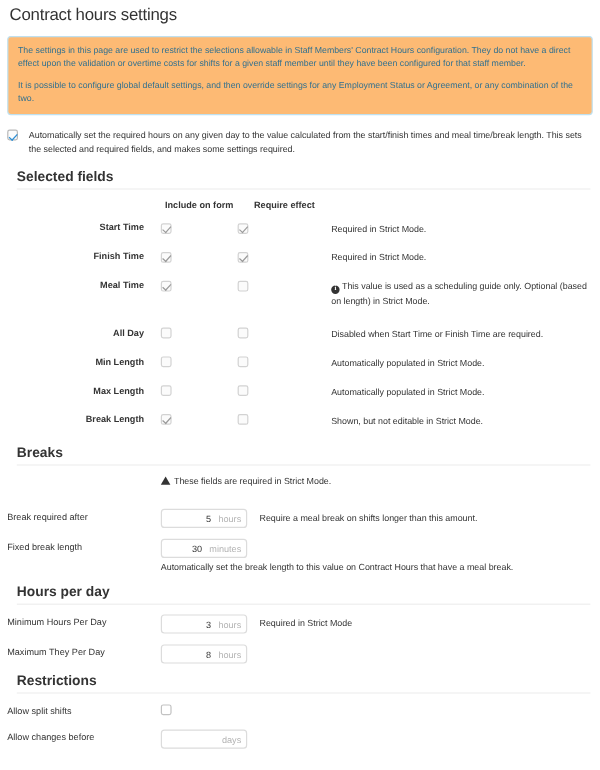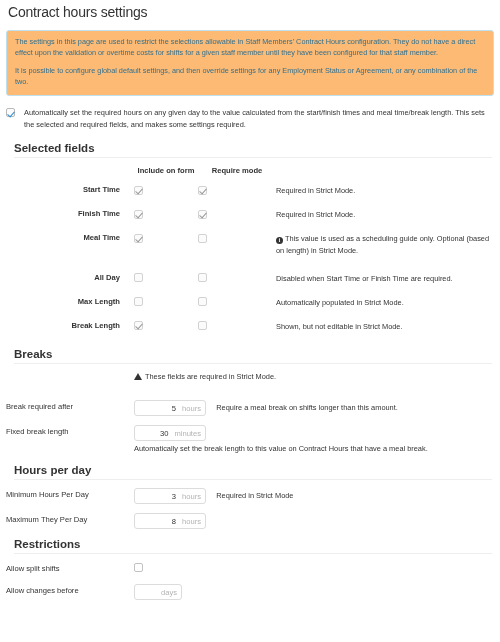--- a/index.html
+++ b/index.html
@@ -163,21 +163,21 @@
     color: #333333;
     text-align: right;
   }
   .inp .unit {
     font-size: 7.6px;
     color: #b3b3b3;
     margin-left: 6px;
   }
   .inp-wide { width: 72px; }
   .inp-narrow { width: 72px; }
-  .inp-days { width: 48px; }
+  .inp-days { width: 72px; }
 
   .inline-help {
     display: inline-block;
     margin-left: 8px;
     font-size: 7.4px;
     vertical-align: middle;
     line-height: 16px;
   }
 
   .full-help { font-size: 7.4px; line-height: 1.6; margin-top: 2px; }
@@ -204,21 +204,21 @@
   </div>
 
   <h2 class="section-heading">Selected fields</h2>
   <hr class="section-rule">
 
   <table class="sf-table">
     <thead>
       <tr>
         <th class="sf-col-label"></th>
         <th class="sf-col-include th-include">Include on form</th>
-        <th class="sf-col-require">Require mode</th>
+        <th class="sf-col-require">Require effect</th>
         <th class="sf-col-desc"></th>
       </tr>
     </thead>
     <tbody>
       <tr>
         <td class="sf-col-label">Start Time</td>
         <td class="sf-col-include"><span class="cb disabled checked"></span></td>
         <td class="sf-col-require"><span class="cb disabled checked"></span></td>
         <td class="sf-col-desc">Required in Strict Mode.</td>
       </tr>
@@ -234,20 +234,26 @@
         <td class="sf-col-require"><span class="cb disabled"></span></td>
         <td class="sf-col-desc"><span class="icon-info">i</span><span>This value is used as a scheduling guide only. Optional (based on length) in Strict Mode.</span></td>
       </tr>
       <tr>
         <td class="sf-col-label">All Day</td>
         <td class="sf-col-include"><span class="cb disabled"></span></td>
         <td class="sf-col-require"><span class="cb disabled"></span></td>
         <td class="sf-col-desc">Disabled when Start Time or Finish Time are required.</td>
       </tr>
       <tr>
+        <td class="sf-col-label">Min Length</td>
+        <td class="sf-col-include"><span class="cb disabled"></span></td>
+        <td class="sf-col-require"><span class="cb disabled"></span></td>
+        <td class="sf-col-desc">Automatically populated in Strict Mode.</td>
+      </tr>
+      <tr>
         <td class="sf-col-label">Max Length</td>
         <td class="sf-col-include"><span class="cb disabled"></span></td>
         <td class="sf-col-require"><span class="cb disabled"></span></td>
         <td class="sf-col-desc">Automatically populated in Strict Mode.</td>
       </tr>
       <tr>
         <td class="sf-col-label">Break Length</td>
         <td class="sf-col-include"><span class="cb disabled checked"></span></td>
         <td class="sf-col-require"><span class="cb disabled"></span></td>
         <td class="sf-col-desc">Shown, but not editable in Strict Mode.</td>

